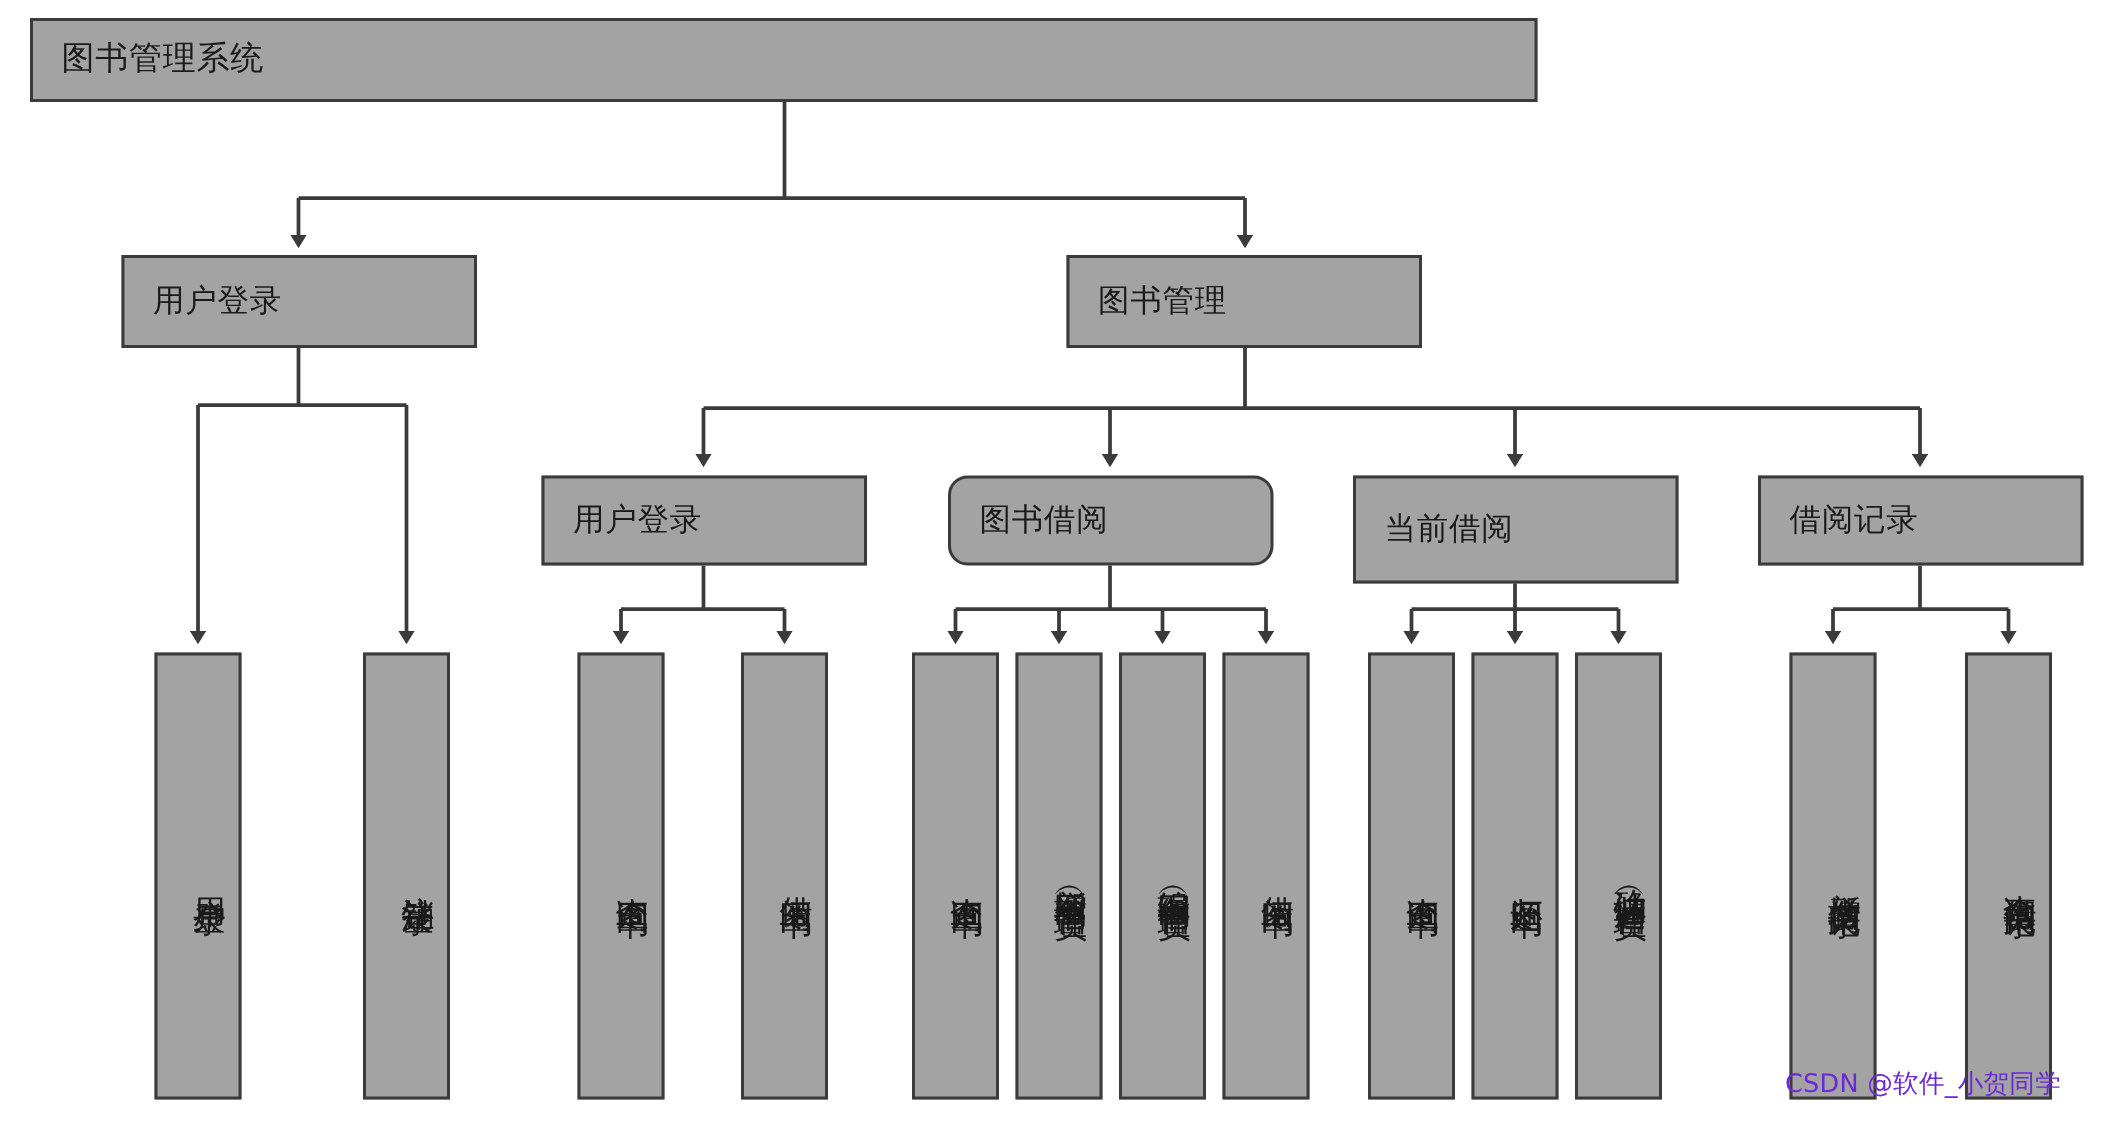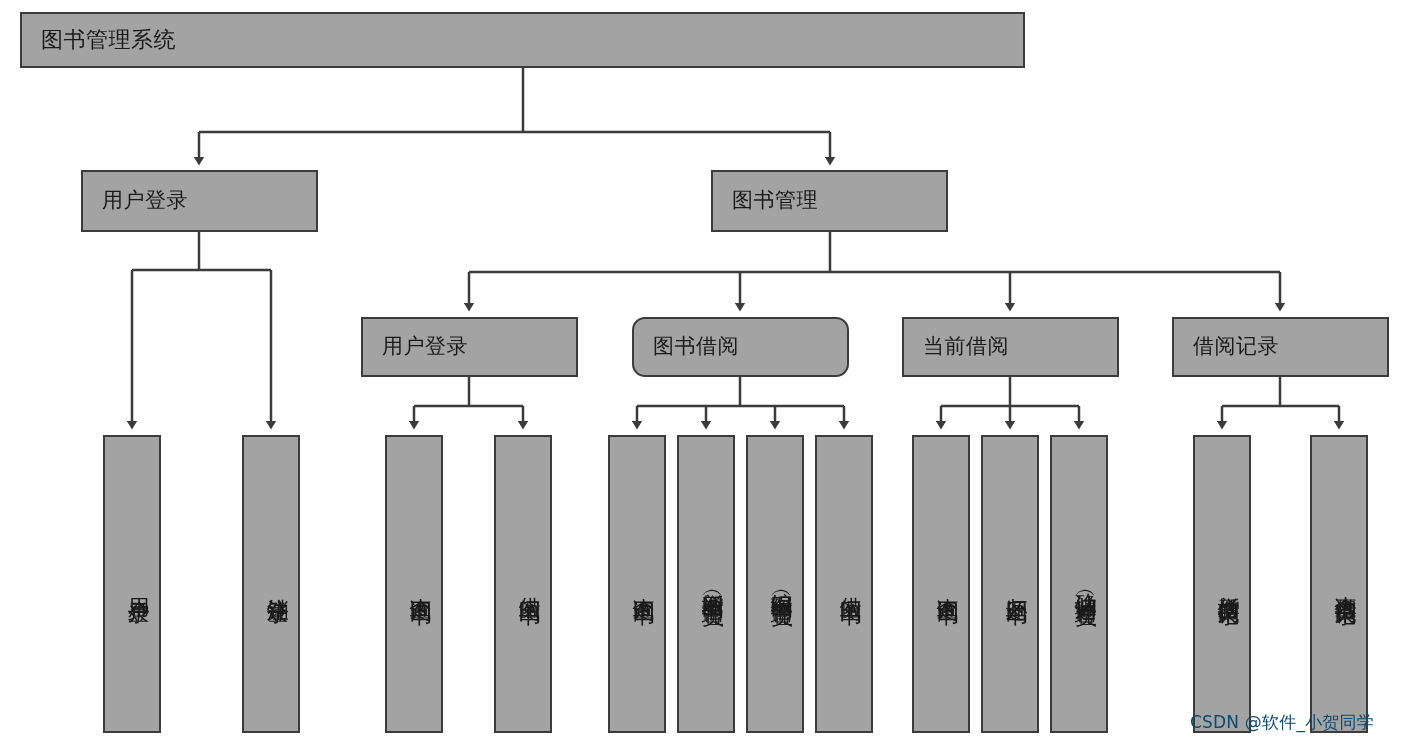--- a/index.html
+++ b/index.html
@@ -50,21 +50,21 @@
     letter-spacing: 2px;
     white-space: nowrap;
     padding: 4px 0;
   }
   .node-root .node-h { font-size: 22px; }
   .watermark {
     position: absolute;
     left: 1190px;
     top: 711px;
     font-size: 17px;
-    color: #0c4a6e;
+    color: #6d28d9;
     white-space: nowrap;
     z-index: 3;
     letter-spacing: 0.2px;
   }
 </style>
 </head>
 <body>
 
 <div id="diagram-root">
 
@@ -128,21 +128,21 @@
   <div class="node" style="left:711px; top:170px; width:237px; height:62px;">
     <span class="node-h">图书管理</span>
   </div>
 
   <div class="node" style="left:361px; top:317px; width:217px; height:60px;">
     <span class="node-h">用户登录</span>
   </div>
   <div class="node" style="left:632px; top:317px; width:217px; height:60px;border-radius:13px;">
     <span class="node-h">图书借阅</span>
   </div>
-  <div class="node" style="left:902px; top:317px; width:217px; height:60px;">
+  <div class="node" style="left:902px; top:317px; width:217px; height:72px;">
     <span class="node-h">当前借阅</span>
   </div>
   <div class="node" style="left:1172px; top:317px; width:217px; height:60px;">
     <span class="node-h">借阅记录</span>
   </div>
 
   <div class="node" style="left:103px; top:435px; width:58px; height:298px;">
     <span class="node-v">用户登录</span>
   </div>
   <div class="node" style="left:242px; top:435px; width:58px; height:298px;">

